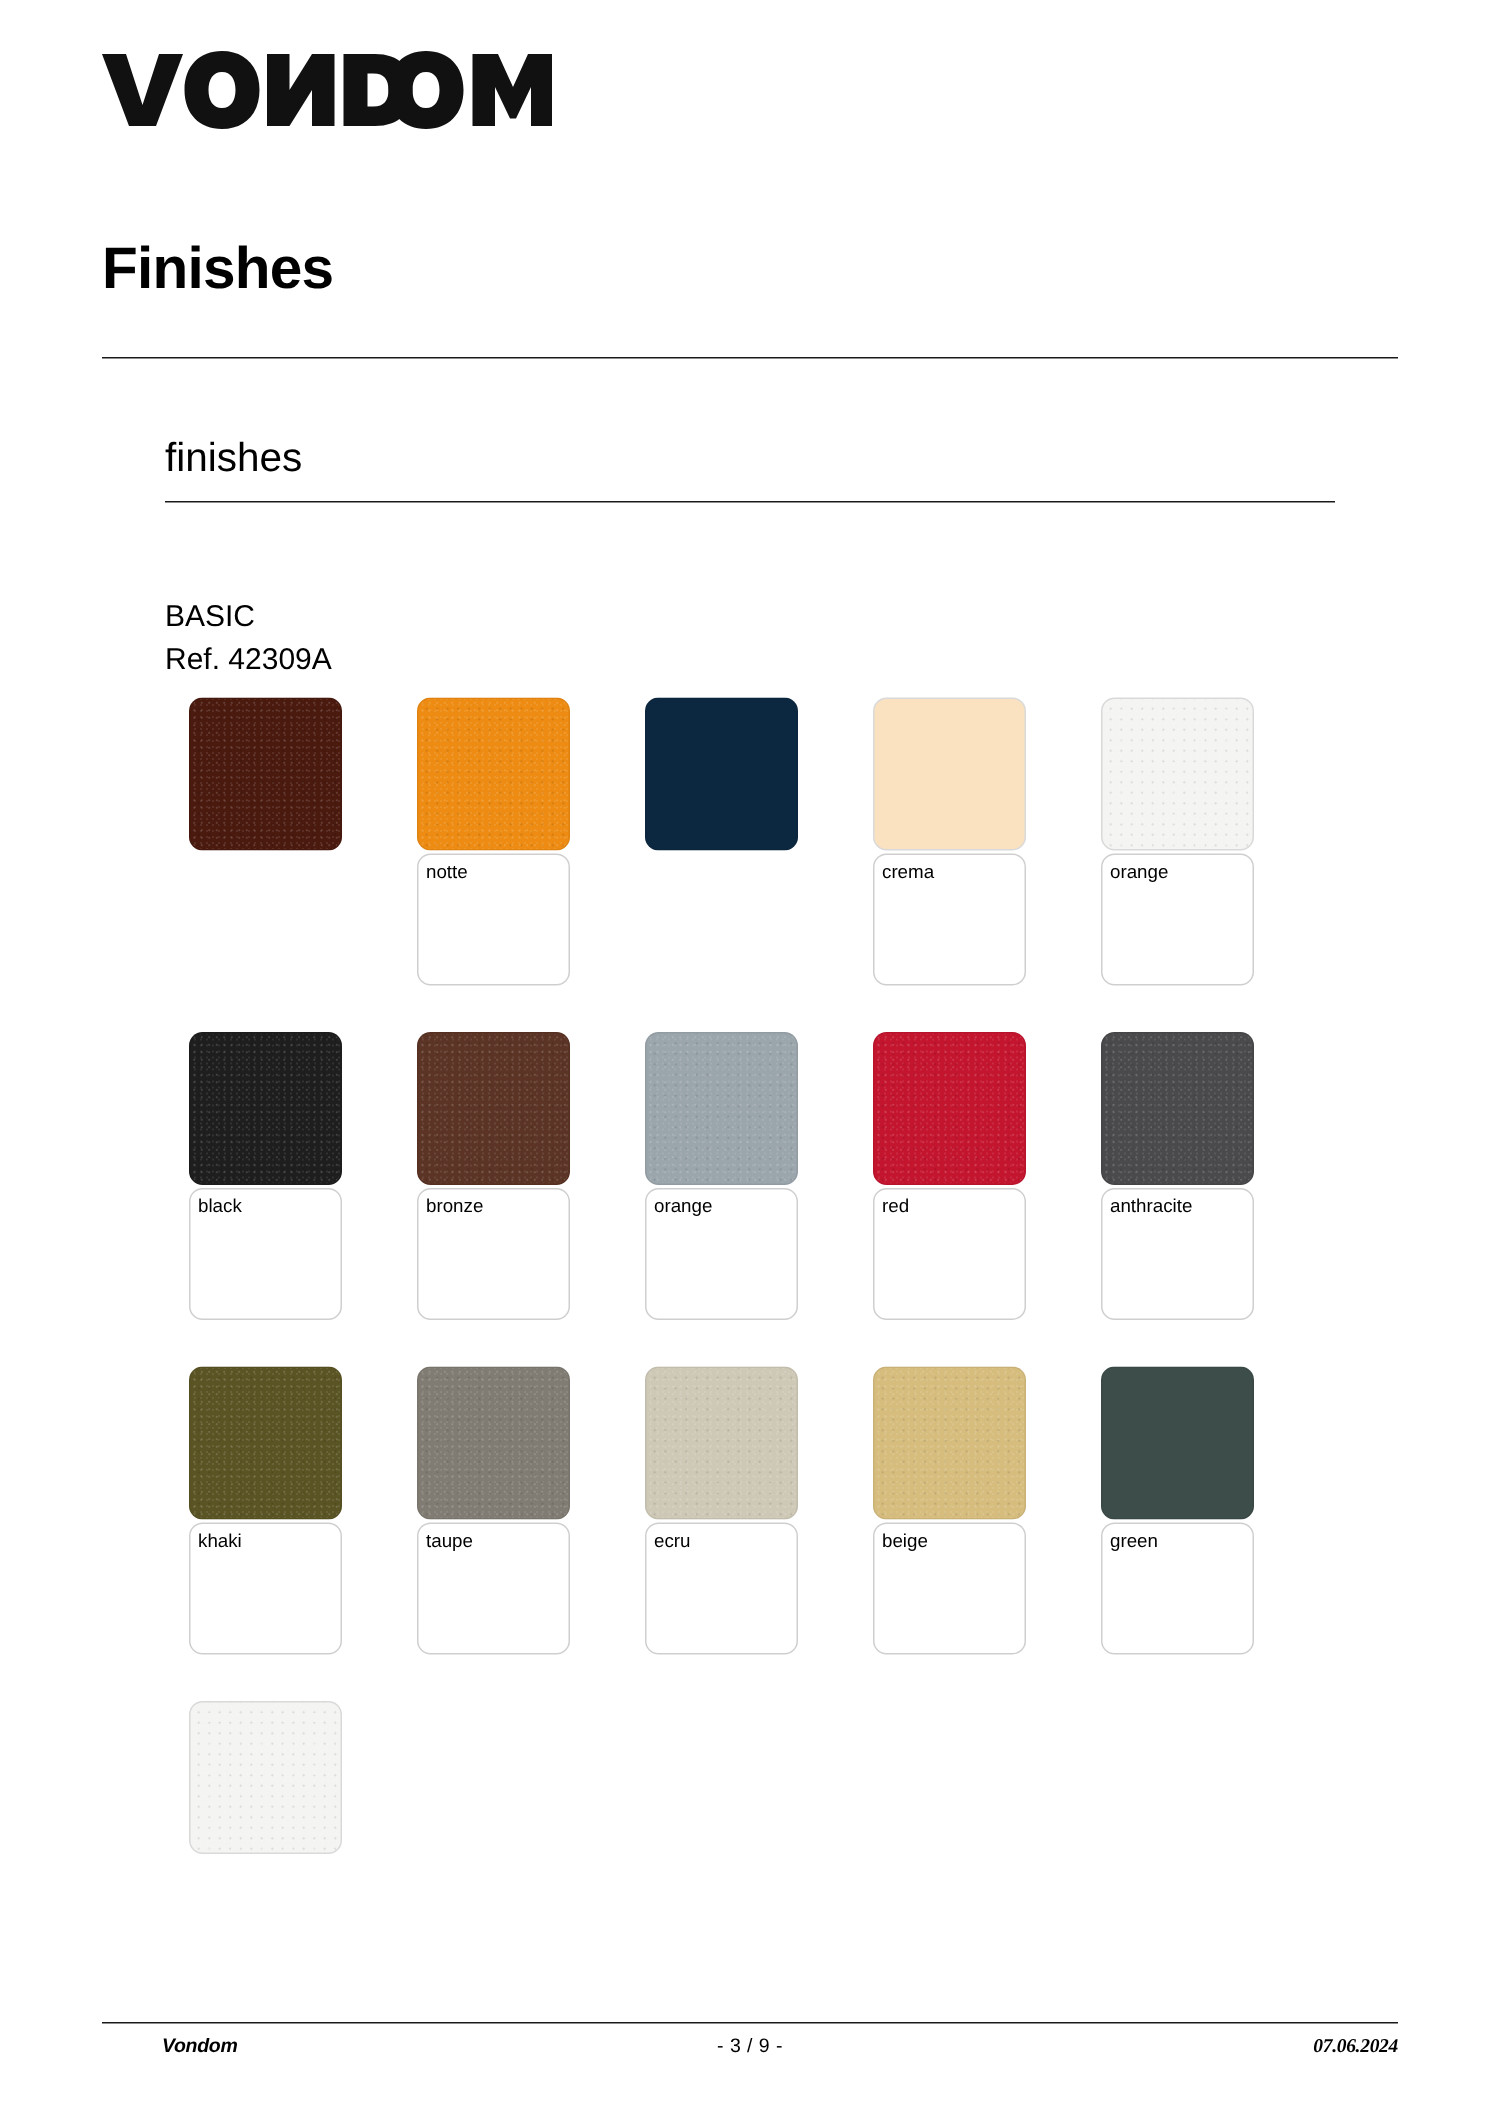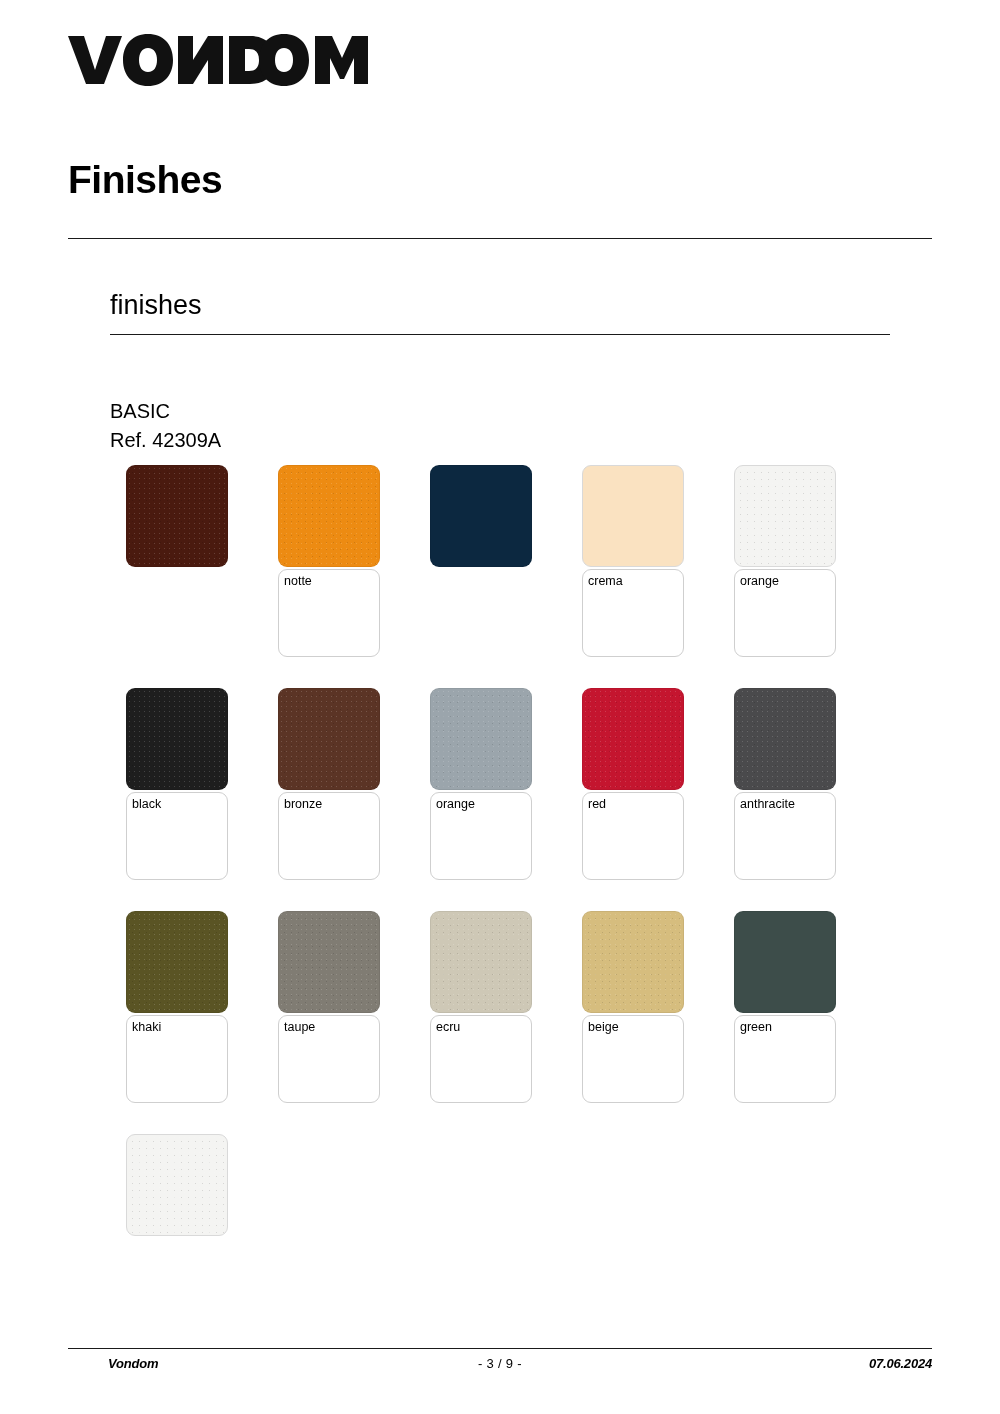--- a/index.html
+++ b/index.html
@@ -173,20 +173,21 @@
     letter-spacing: 0.3px;
     position: absolute;
     left: 0;
     right: 0;
     text-align: center;
   }
   .footer-right {
     font-weight: bold;
     font-style: italic;
     letter-spacing: -0.2px;
+    font-family: Liberation Serif, serif;
   }
 </style>
 </head>
 <body>
 
 <div class="page">
 
   <div class="logo-wrap">
     <svg class="logo-svg" width="240" height="52" viewBox="0 0 240 52">
       <g fill="#111111">

